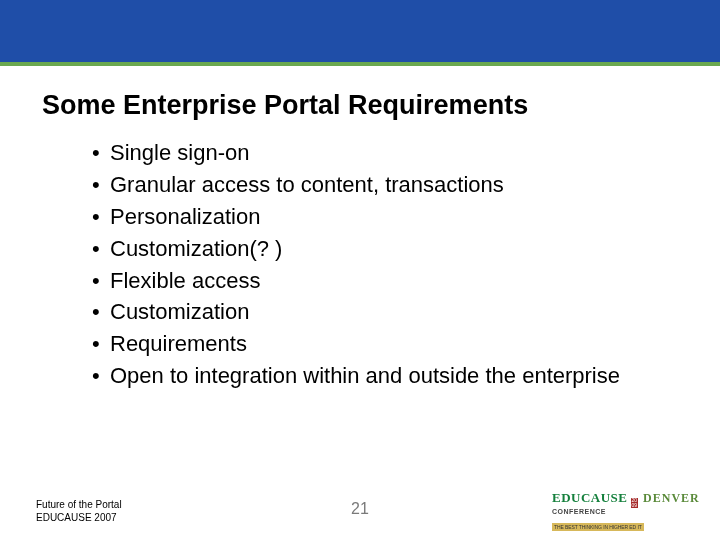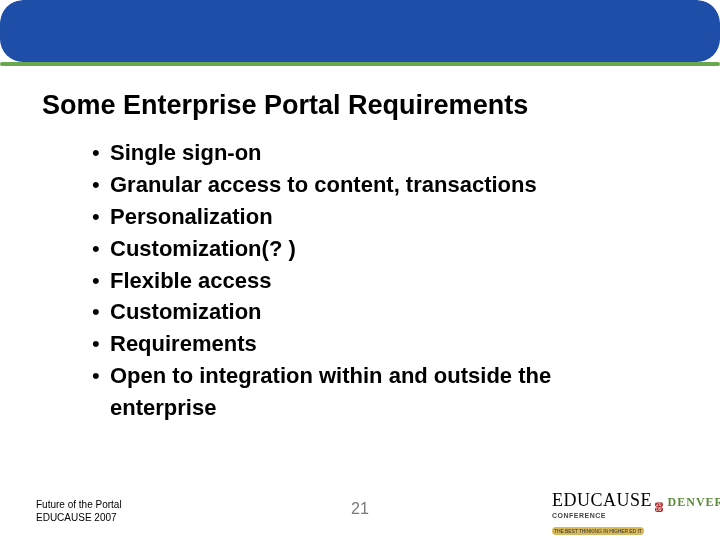--- a/index.html
+++ b/index.html
@@ -1,30 +1,30 @@
 <!DOCTYPE html>
 <html><head>
 <meta charset="utf-8">
 <style>
-  * { margin: 0; padding: 0; box-sizing: border-box; border-radius: 23px; }
+  * { margin: 0; padding: 0; box-sizing: border-box; }
   html, body { width: 720px; height: 540px; background: #fff; font-family: Arial, Helvetica, sans-serif; color: #000; }
   .slide { width: 720px; height: 540px; position: relative; }
   .topbar { width: 100%; height: 62px; background: #1f4ea8; }
   .greenline { width: 100%; height: 4px; background: #6aa84f; }
   .title { font-size: 27px; font-weight: bold; margin: 24px 0 16px 42px; }
   .bullets { margin-left: 92px; margin-right: 60px; }
   .bullets li { list-style: none; font-size: 22px; line-height: 1.45; display: flex; }
   .bullets li .dot { width: 18px; flex-shrink: 0; }
-  .bullets li .txt { flex: 1; font-weight: bold; }
+  .bullets li .txt { flex: 1; }
   .footer { position: absolute; left: 0; bottom: 16px; width: 100%; height: 40px; }
   .footer-left { position: absolute; left: 36px; bottom: 0; font-size: 10px; line-height: 1.3; }
   .page-num { position: absolute; left: 50%; transform: translateX(-50%); bottom: 6px; font-size: 16px; color: #7a7a7a; }
   .logo { position: absolute; right: 20px; bottom: 0; width: 148px; height: 34px; }
   .logo-top { display: flex; align-items: baseline; gap: 1px; }
-  .edu { font-family: Georgia, 'Times New Roman', serif; font-size: 18px; font-weight: normal; letter-spacing: 0.5px; color: #000000; }
+  .edu { font-family: Georgia, 'Times New Roman', serif; font-size: 13px; font-weight: bold; letter-spacing: 0.5px; color: #15803d; }
   .year-badge { display: inline-flex; flex-direction: column; margin: 0 2px; }
   .year-badge span { font-size: 5px; line-height: 5px; color: #fff; background: #a52a2a; padding: 0 1px; }
   .den { font-family: Georgia, 'Times New Roman', serif; font-size: 12px; font-weight: bold; letter-spacing: 1px; color: #5a8a3a; margin-left: 2px; }
   .conf { font-size: 7px; font-weight: bold; letter-spacing: 0.5px; color: #444; margin-top: 0px; }
   .tag { font-size: 5px; color: #333; background: #d7b85a; padding: 1px 2px; display: inline-block; margin-top: 1px; letter-spacing: -0.1px; }
 </style>
 </head>
 <body>
 
 <div class="slide">

